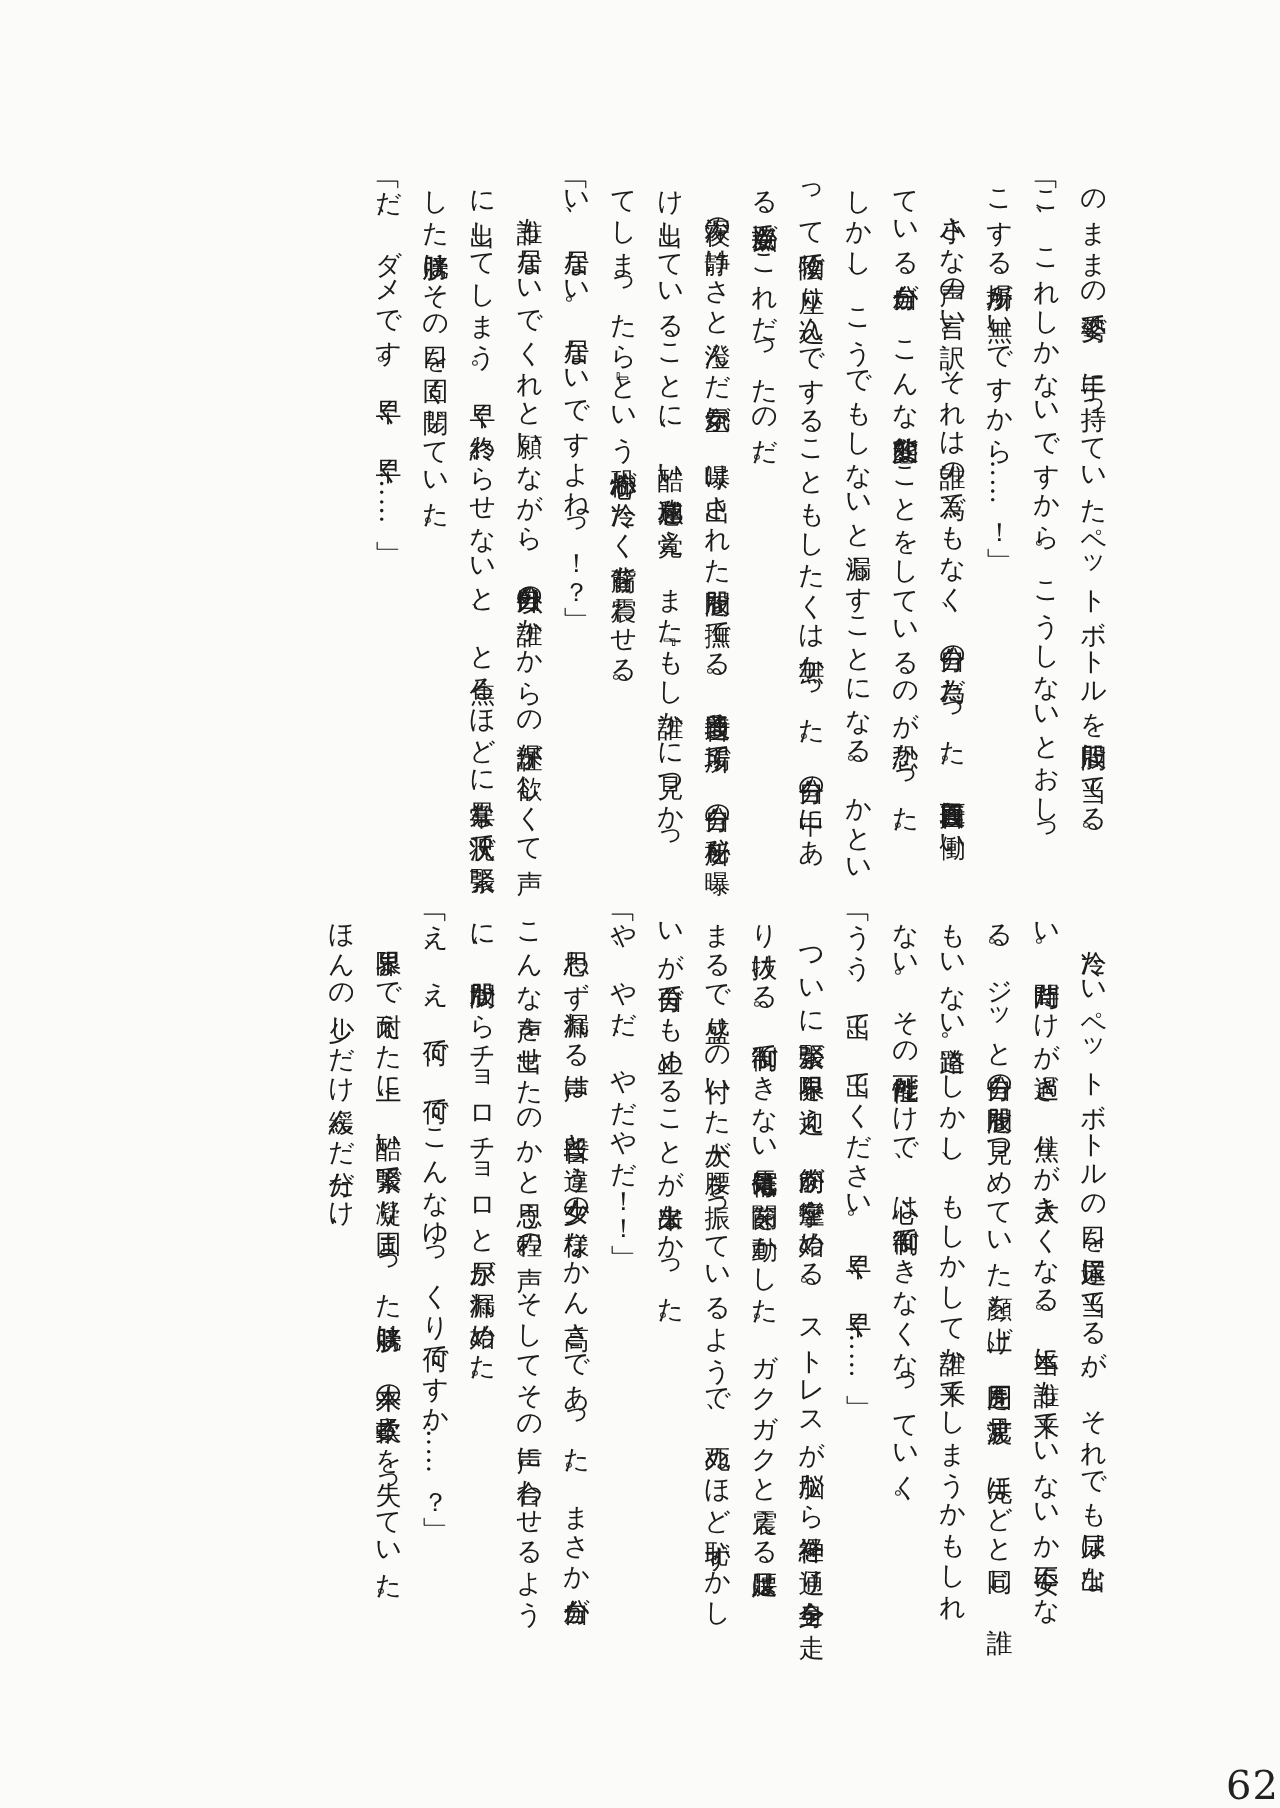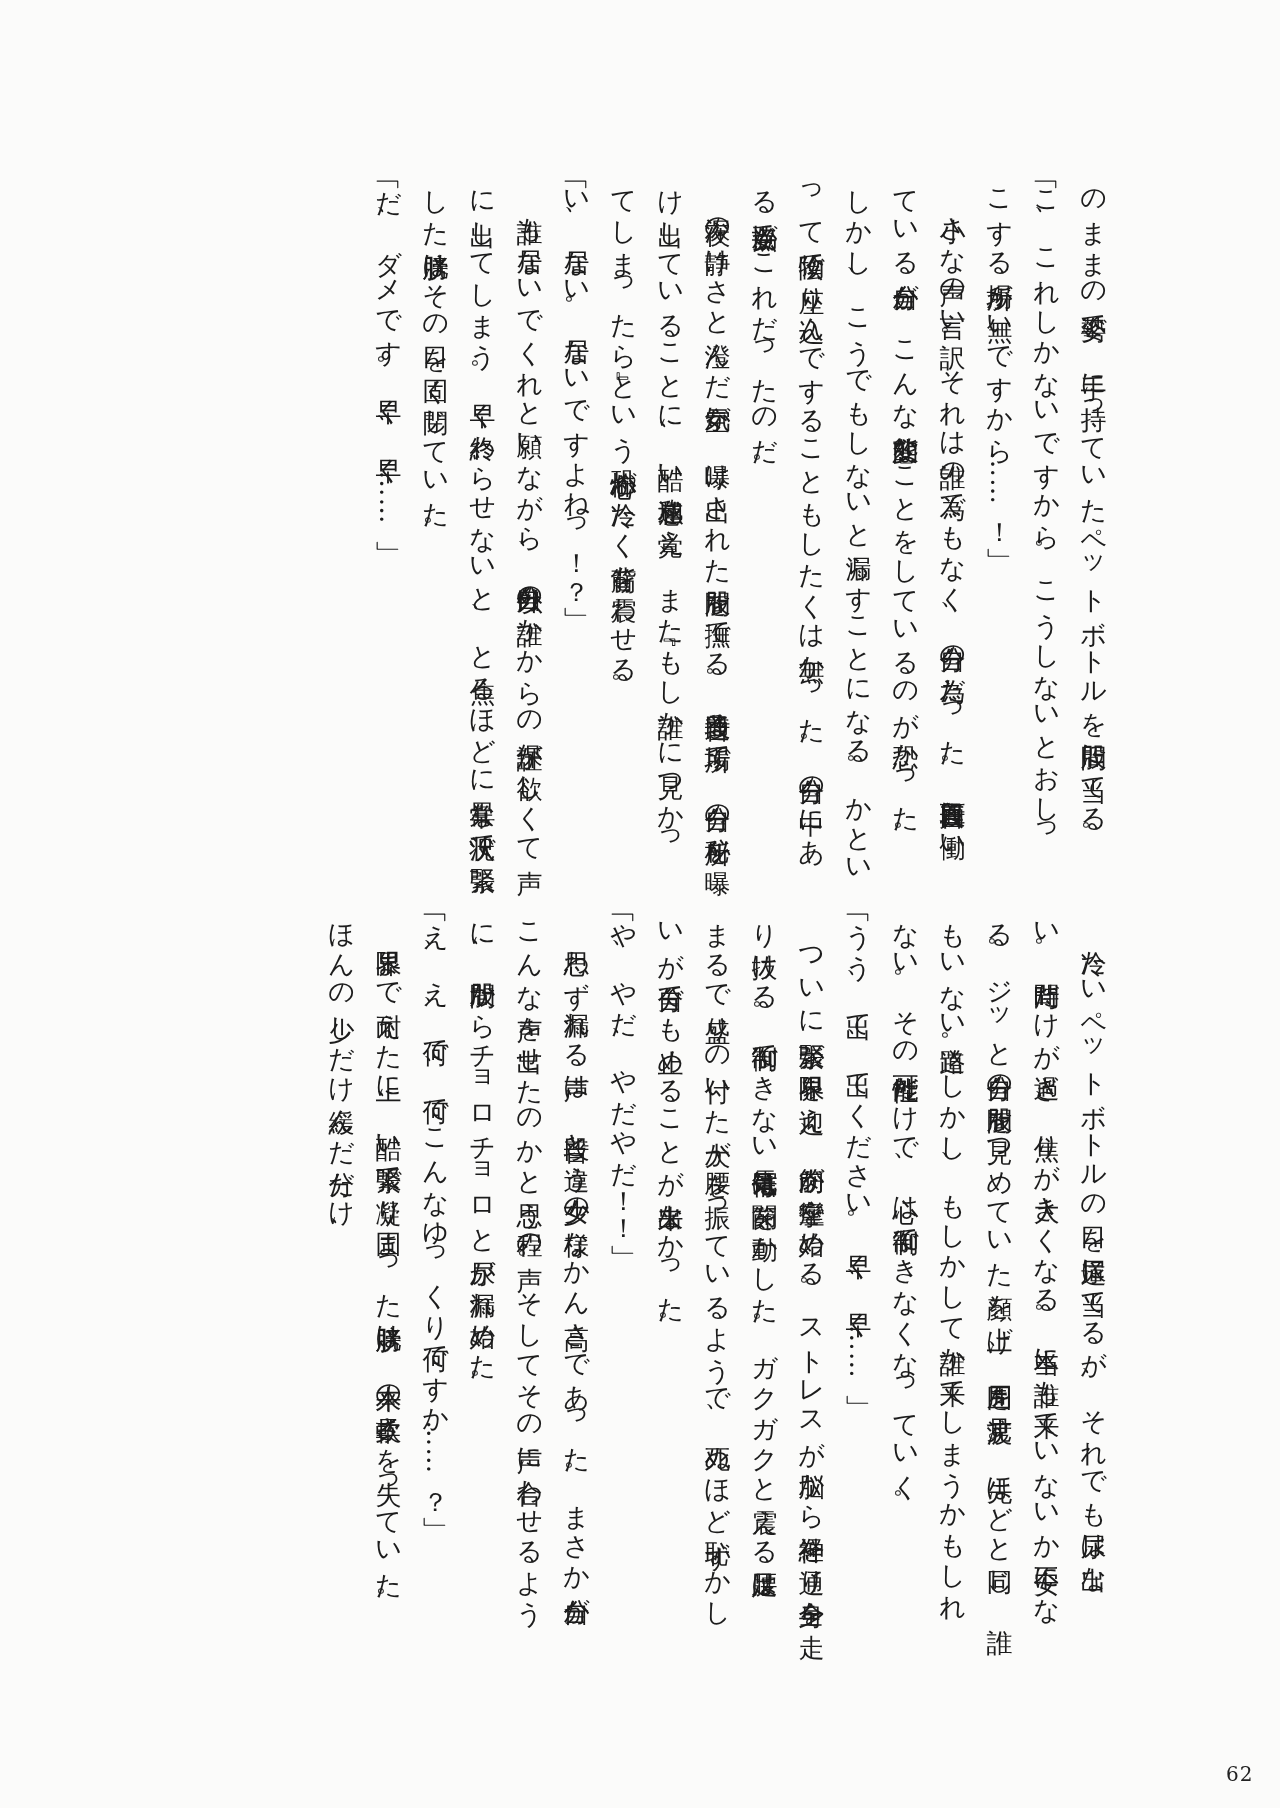--- a/index.html
+++ b/index.html
@@ -38,21 +38,21 @@
     margin: 0;
     padding: 0;
   }
   .vblock p.indent {
     text-indent: 1em;
   }
   .page-number {
     position: absolute;
     left: 1226px;
     top: 1762px;
-    font-size: 20px;
+    font-size: 40px;
     letter-spacing: 1px;
     color: #222222;
   }
 </style>
 </head>
 <body>
 
 <div class="page">
 
   <div id="block-top" class="vblock">

